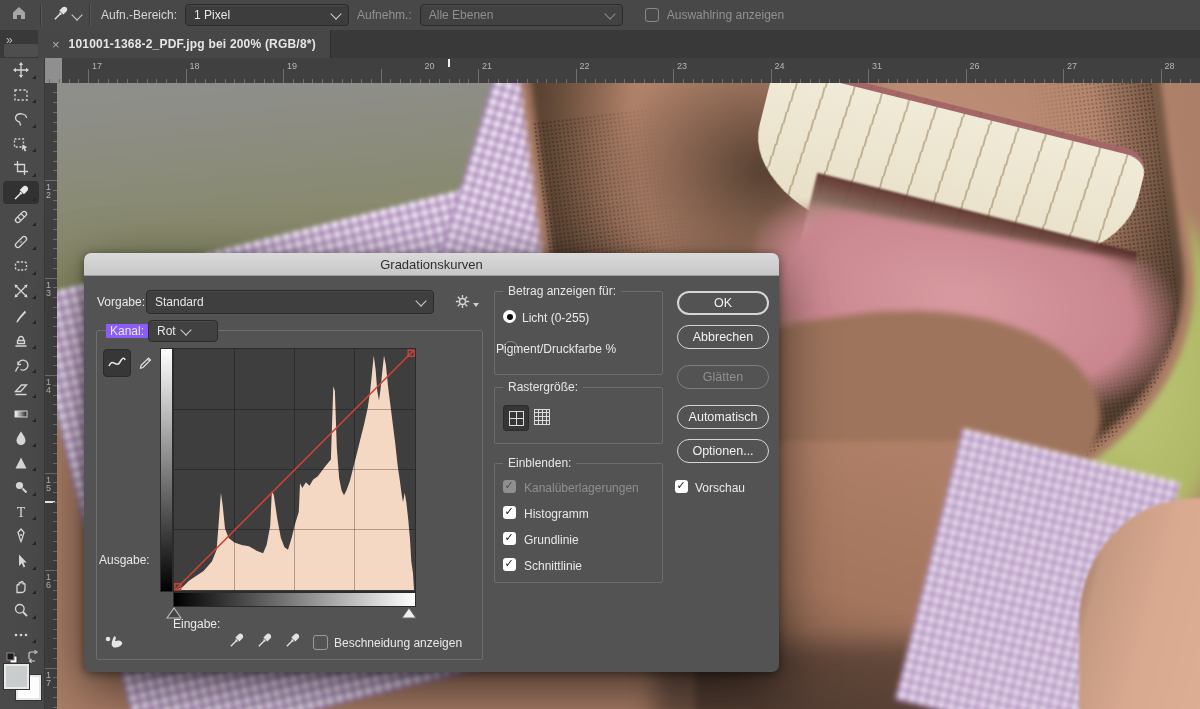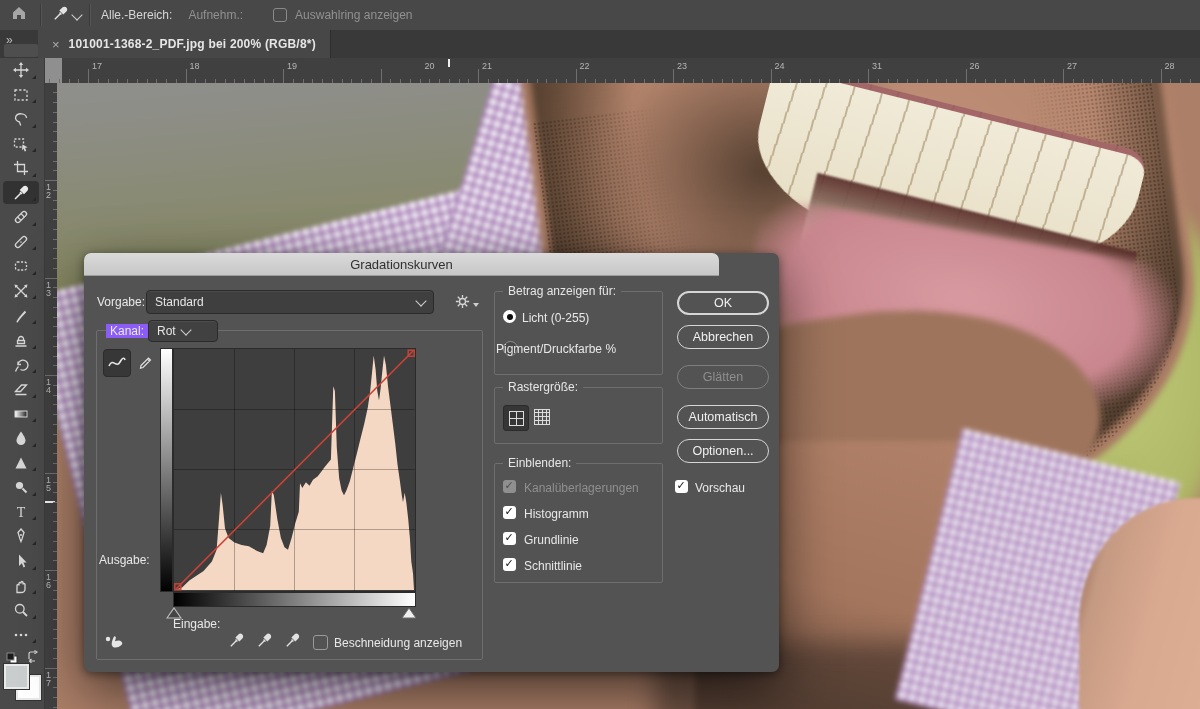--- a/index.html
+++ b/index.html
@@ -43,21 +43,21 @@
   #h-marker{left:404px;top:1px;width:2px;height:8px;background:#efefef;}
   #v-marker{top:418px;left:1px;width:10px;height:2px;background:#efefef;}
   
   #canvas{left:57px;top:83px;width:1143px;height:626px;overflow:hidden;background:#ac7f68;}
   .checker{background-color:#efe8f4;background-image:
      repeating-linear-gradient(90deg,rgba(141,91,158,.62) 0 3px,transparent 3px 10px),
      repeating-linear-gradient(0deg,rgba(141,91,158,.62) 0 3px,transparent 3px 10px);}
   .speck{background-image:radial-gradient(rgba(48,36,26,.55) 1px,transparent 1.5px);background-size:4px 4px;}
   
   #dialog{left:84px;top:253px;width:695px;height:419px;background:#535353;border-radius:7px;box-shadow:0 18px 55px rgba(0,0,0,.6),0 2px 10px rgba(0,0,0,.45);}
-  #dlg-titlebar{left:0;top:0;width:635px;height:22px;background:linear-gradient(#dadada,#c7c7c7);border-radius:7px 7px 0 0;border-bottom:1px solid #9c9c9c;display:flex;align-items:center;justify-content:center;}
+  #dlg-titlebar{left:0;top:0;width:695px;height:22px;background:linear-gradient(#dadada,#c7c7c7);border-radius:7px 7px 0 0;border-bottom:1px solid #9c9c9c;display:flex;align-items:center;justify-content:center;}
   #dlg-titlebar span{font-size:13px;color:#303030;}
   .lbl{font-size:12px;color:#e8e8e8;}
   .lbl.gray{color:#8f8f8f;}
   .group{position:absolute;border:1px solid #6e6e6e;border-radius:2px;}
   .group>.glabel{position:absolute;top:-8px;left:8px;background:#535353;padding:0 5px;font-size:12px;color:#e6e6e6;}
   .pbtn{position:absolute;width:92px;height:24px;border:1.5px solid #d6d6d6;border-radius:12px;background:transparent;color:#f0f0f0;font-size:12.5px;font-family:inherit;display:flex;align-items:center;justify-content:center;}
   .pbtn.default{border-width:2px;}
   .pbtn.disabled{border-color:rgba(255,255,255,.25);color:#8f8f8f;}
   .cb{position:absolute;width:13px;height:13px;background:#fff;border-radius:3px;}
   .cb.on::after{content:"✓";position:absolute;left:1.5px;top:-1px;font-size:11px;font-weight:bold;color:#111;}
@@ -94,22 +94,30 @@
   </span>
   <span style="width:10px"></span>
     <span class="vsep"></span>
   <span style="margin:0 4px 0 8px">
     <svg width="17" height="17" viewBox="0 0 18 18">
         <path d="M3 15 l5.5-5.5 M8 8 l2 2 M11.5 3.2 a2.1 2.1 0 0 1 3.2 3.2 l-2.7 2.7 -3.2-3.2 z" stroke="#e2e2e2" stroke-width="1.5" fill="#e2e2e2"></path>
       </svg>
   </span>
   <span class="chev" style="margin:0 6px 0 0"></span>
   <span class="vsep"></span>
-  <span class="opt-label">Alle.-Bereich:</span>
+  <span class="opt-label">Aufn.-Bereich:</span>
+  <div class="dropdown" style="width:146px">
+    <span>1 Pixel</span>
+    <span class="chev"></span>
+  </div>
   <span class="opt-label dim">Aufnehm.:</span>
+  <div class="dropdown disabled" style="width:185px">
+    <span>Alle Ebenen</span>
+    <span class="chev dim2"></span>
+  </div>
   <span style="width:22px"></span>
   <span class="cbx"></span>
   <span class="opt-label dim">Auswahlring anzeigen</span>
 </div>
 
 <div id="tab-bar" class="abs">
   <span id="tab-overflow" class="abs">»</span>
   <div id="doc-tab" class="abs">
     <span class="close">×</span>
     <span class="title">101001-1368-2_PDF.jpg bei 200% (RGB/8*)</span>

